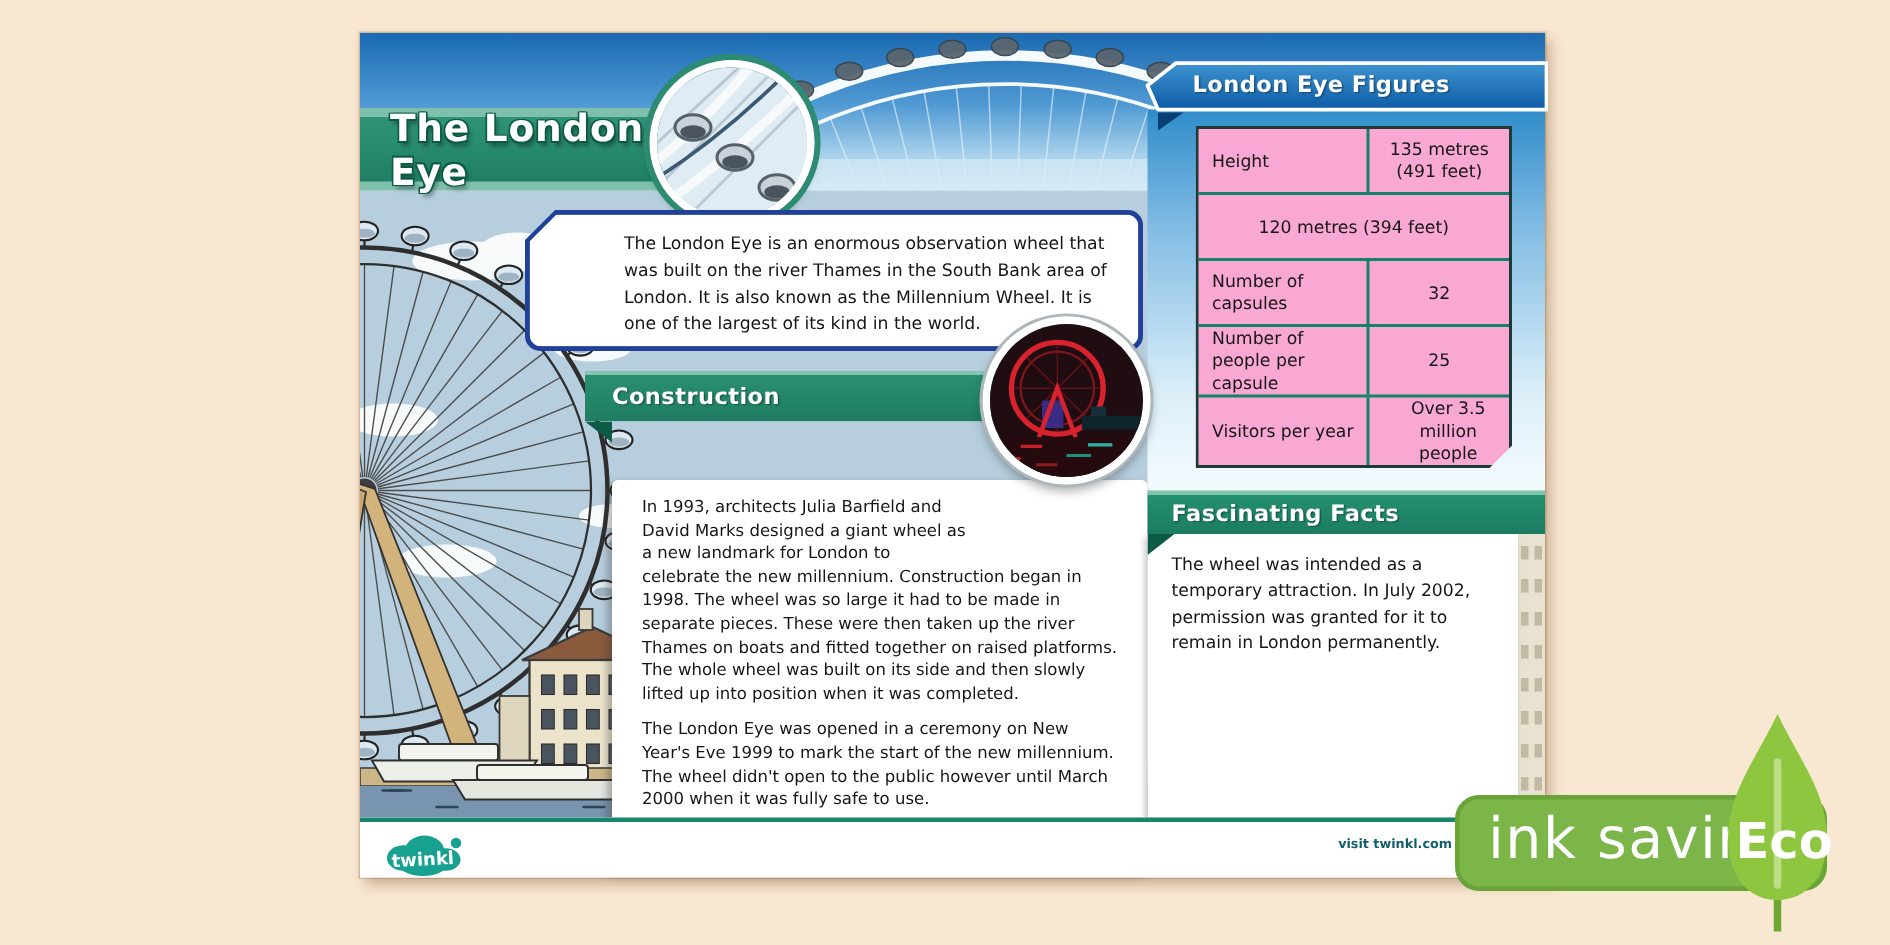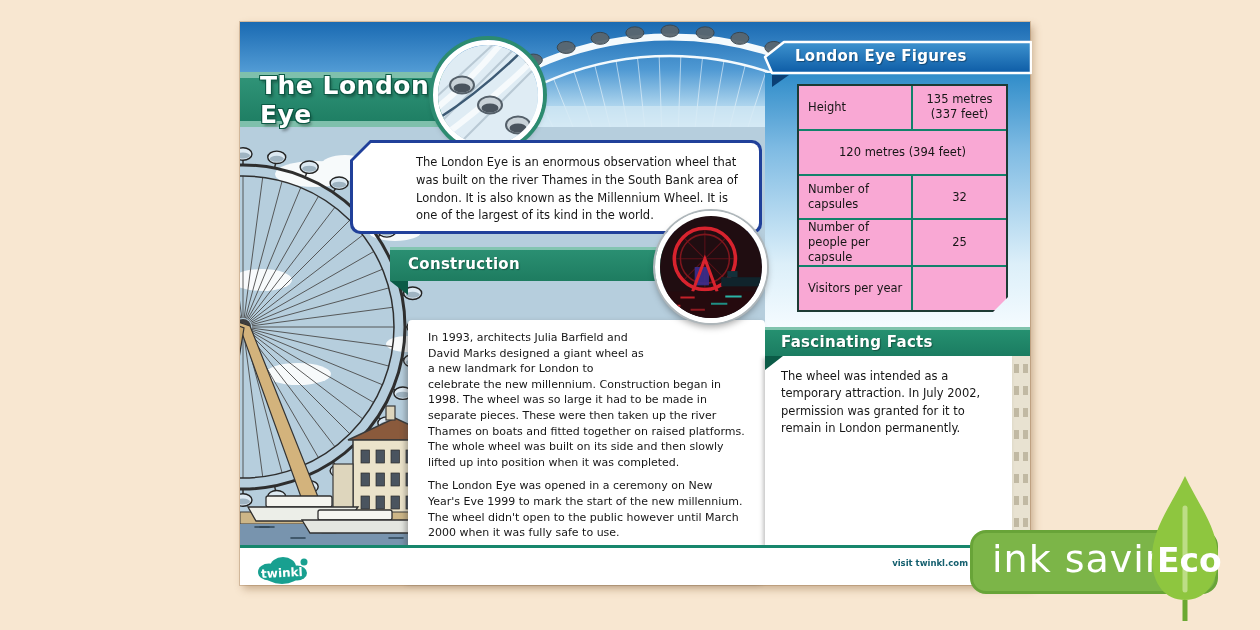--- a/index.html
+++ b/index.html
@@ -460,35 +460,36 @@
           </linearGradient>
         </defs>
         <path d="M21,2 H268 V33 H9 L2,17 Z" fill="url(#gBlueBanner)" stroke="#fff" stroke-width="2.5" stroke-linejoin="round"></path>
         <path d="M9,35 L26,35 L9,47 Z" fill="#0a3f74"></path>
       </svg>
       <span class="banner-heading">London Eye Figures</span>
     </div>
     <div class="fig-table">
       <div class="fig-row">
         <div class="fig-label">Height</div>
-        <div class="fig-value">135 metres (337 feet)</div>
+        <div class="fig-value">135 metres (491 feet)</div>
       </div>
       <div class="fig-row">
         <div class="fig-value">120 metres (394 feet)</div>
       </div>
       <div class="fig-row">
         <div class="fig-label">Number of capsules</div>
         <div class="fig-value">32</div>
       </div>
       <div class="fig-row">
         <div class="fig-label">Number of people per capsule</div>
         <div class="fig-value">25</div>
       </div>
       <div class="fig-row">
         <div class="fig-label">Visitors per year</div>
+        <div class="fig-value">Over 3.5 million people</div>
       </div>
     </div>
 
     <div class="facts-banner">
       <span class="banner-heading">Fascinating Facts</span>
     </div>
     <svg class="fold" style="left:525px; top:334px;" width="18" height="14">
       <polygon points="0,0 18,0 0,14" fill="#0b5b47"></polygon>
     </svg>
     <div class="facts-box">

